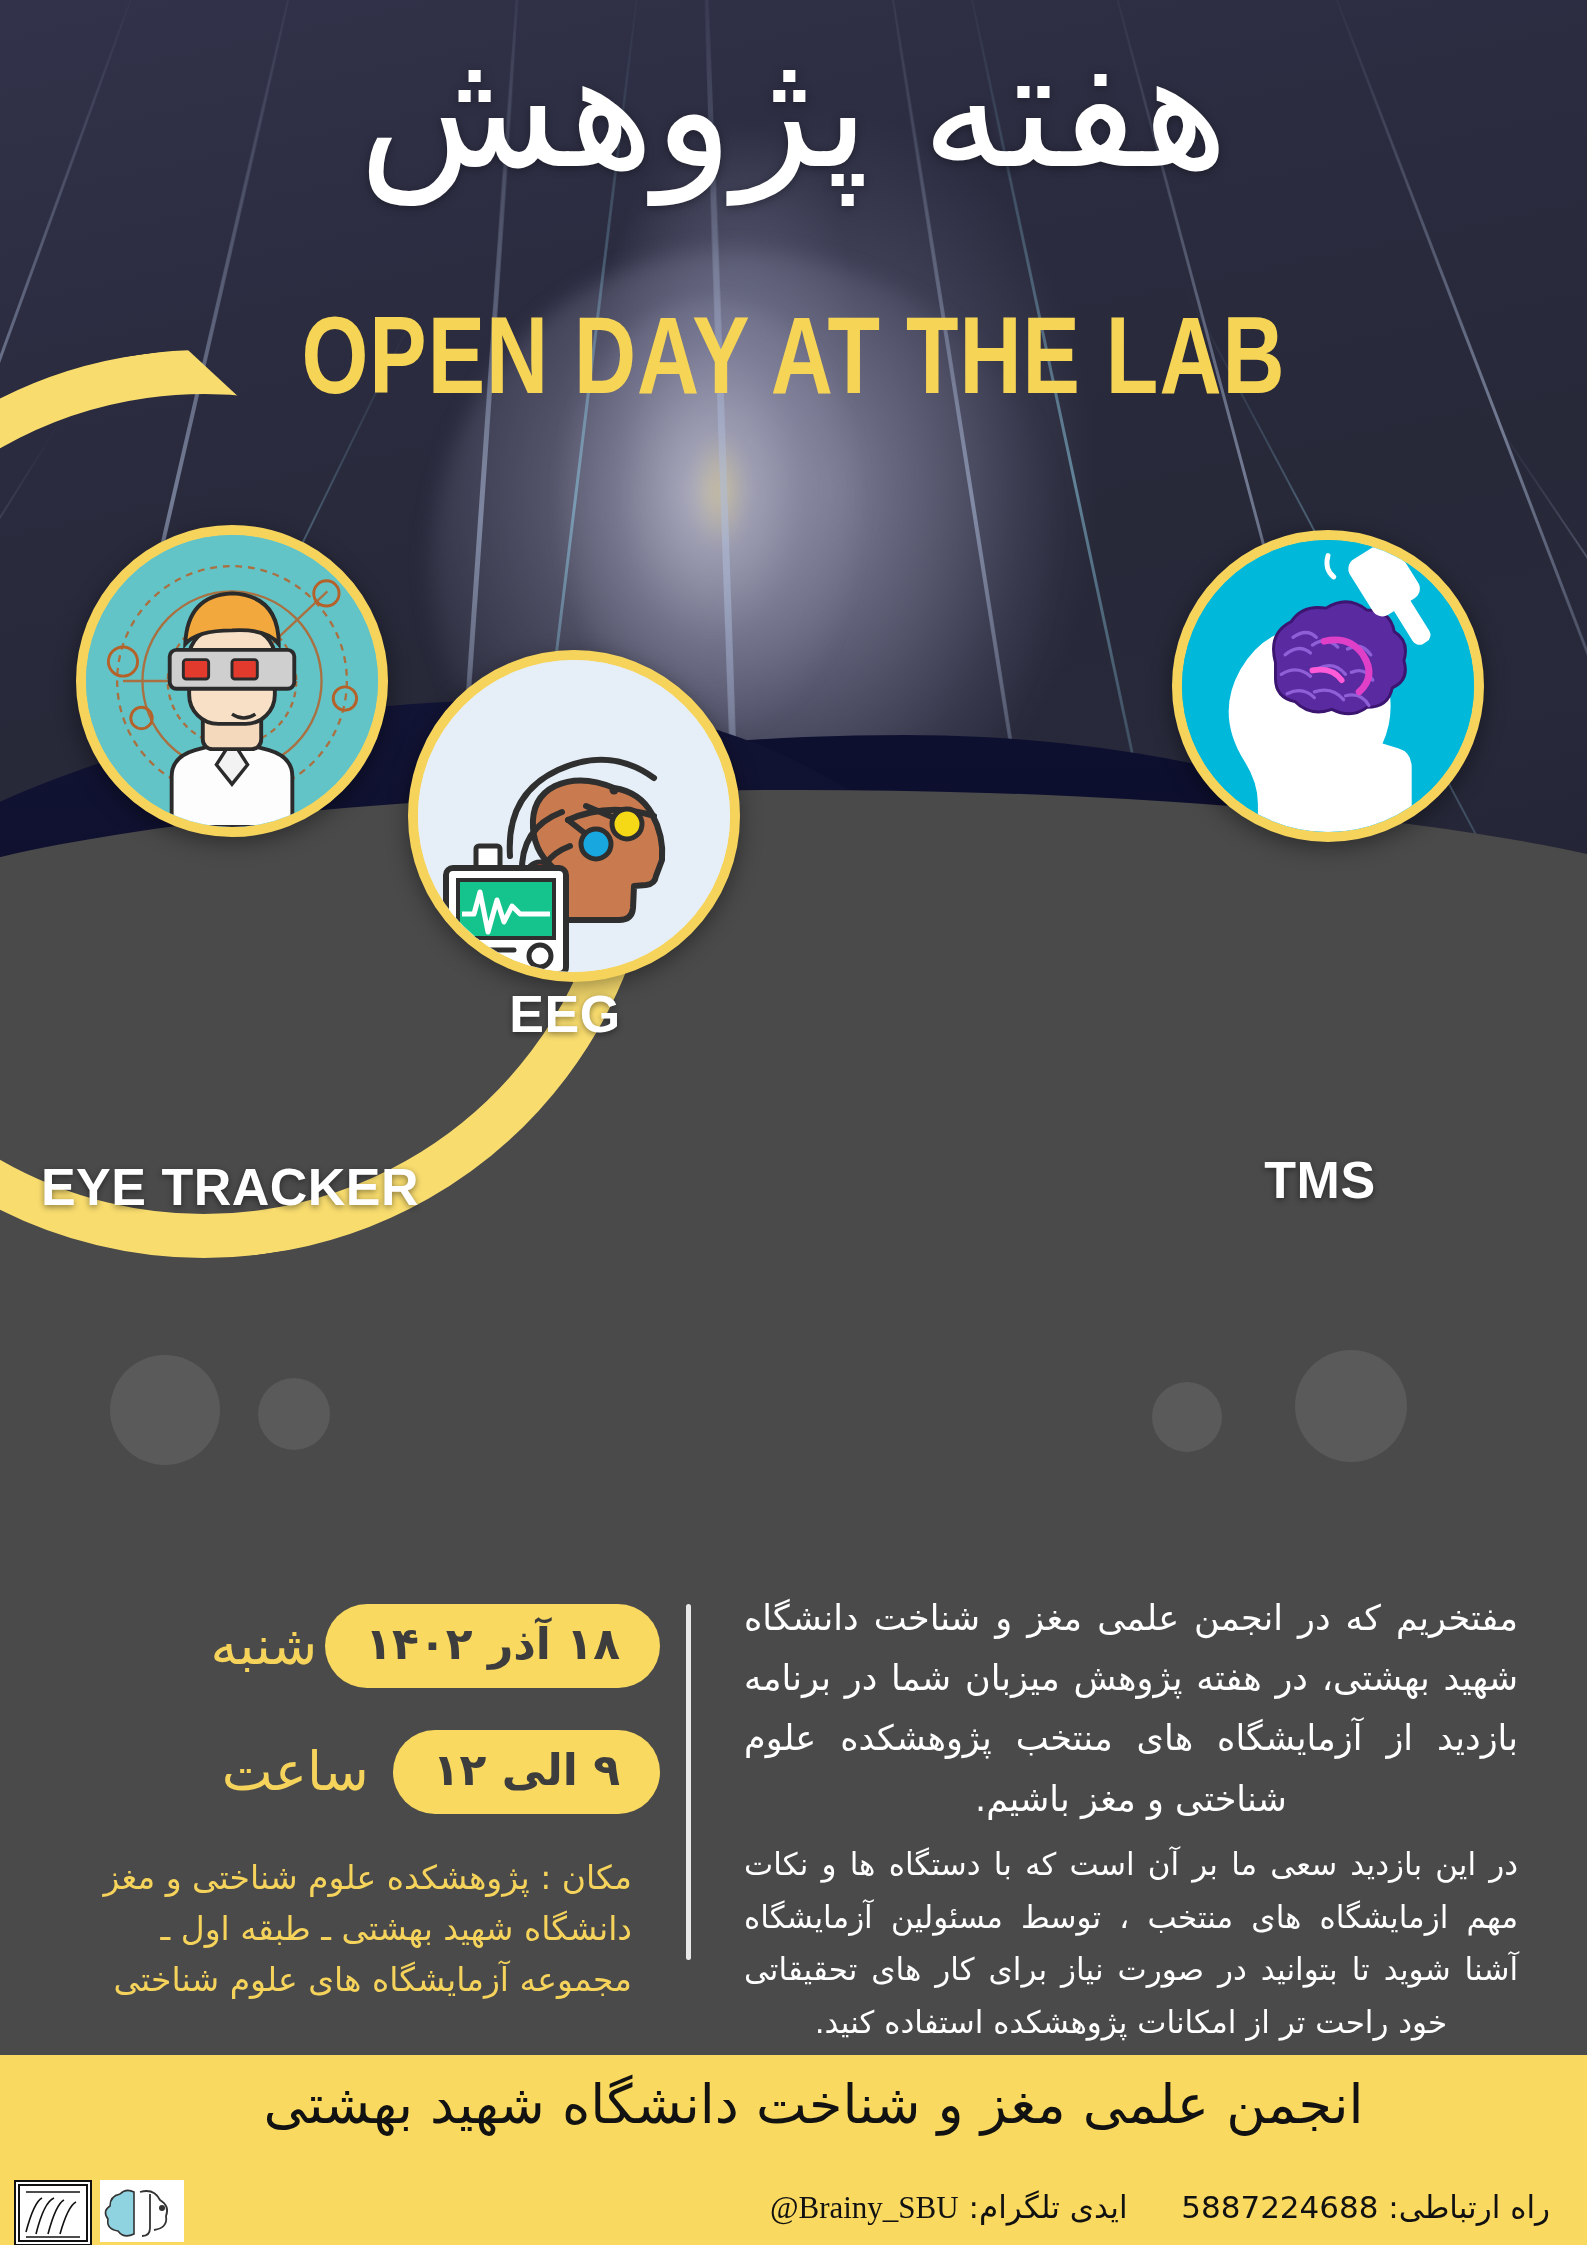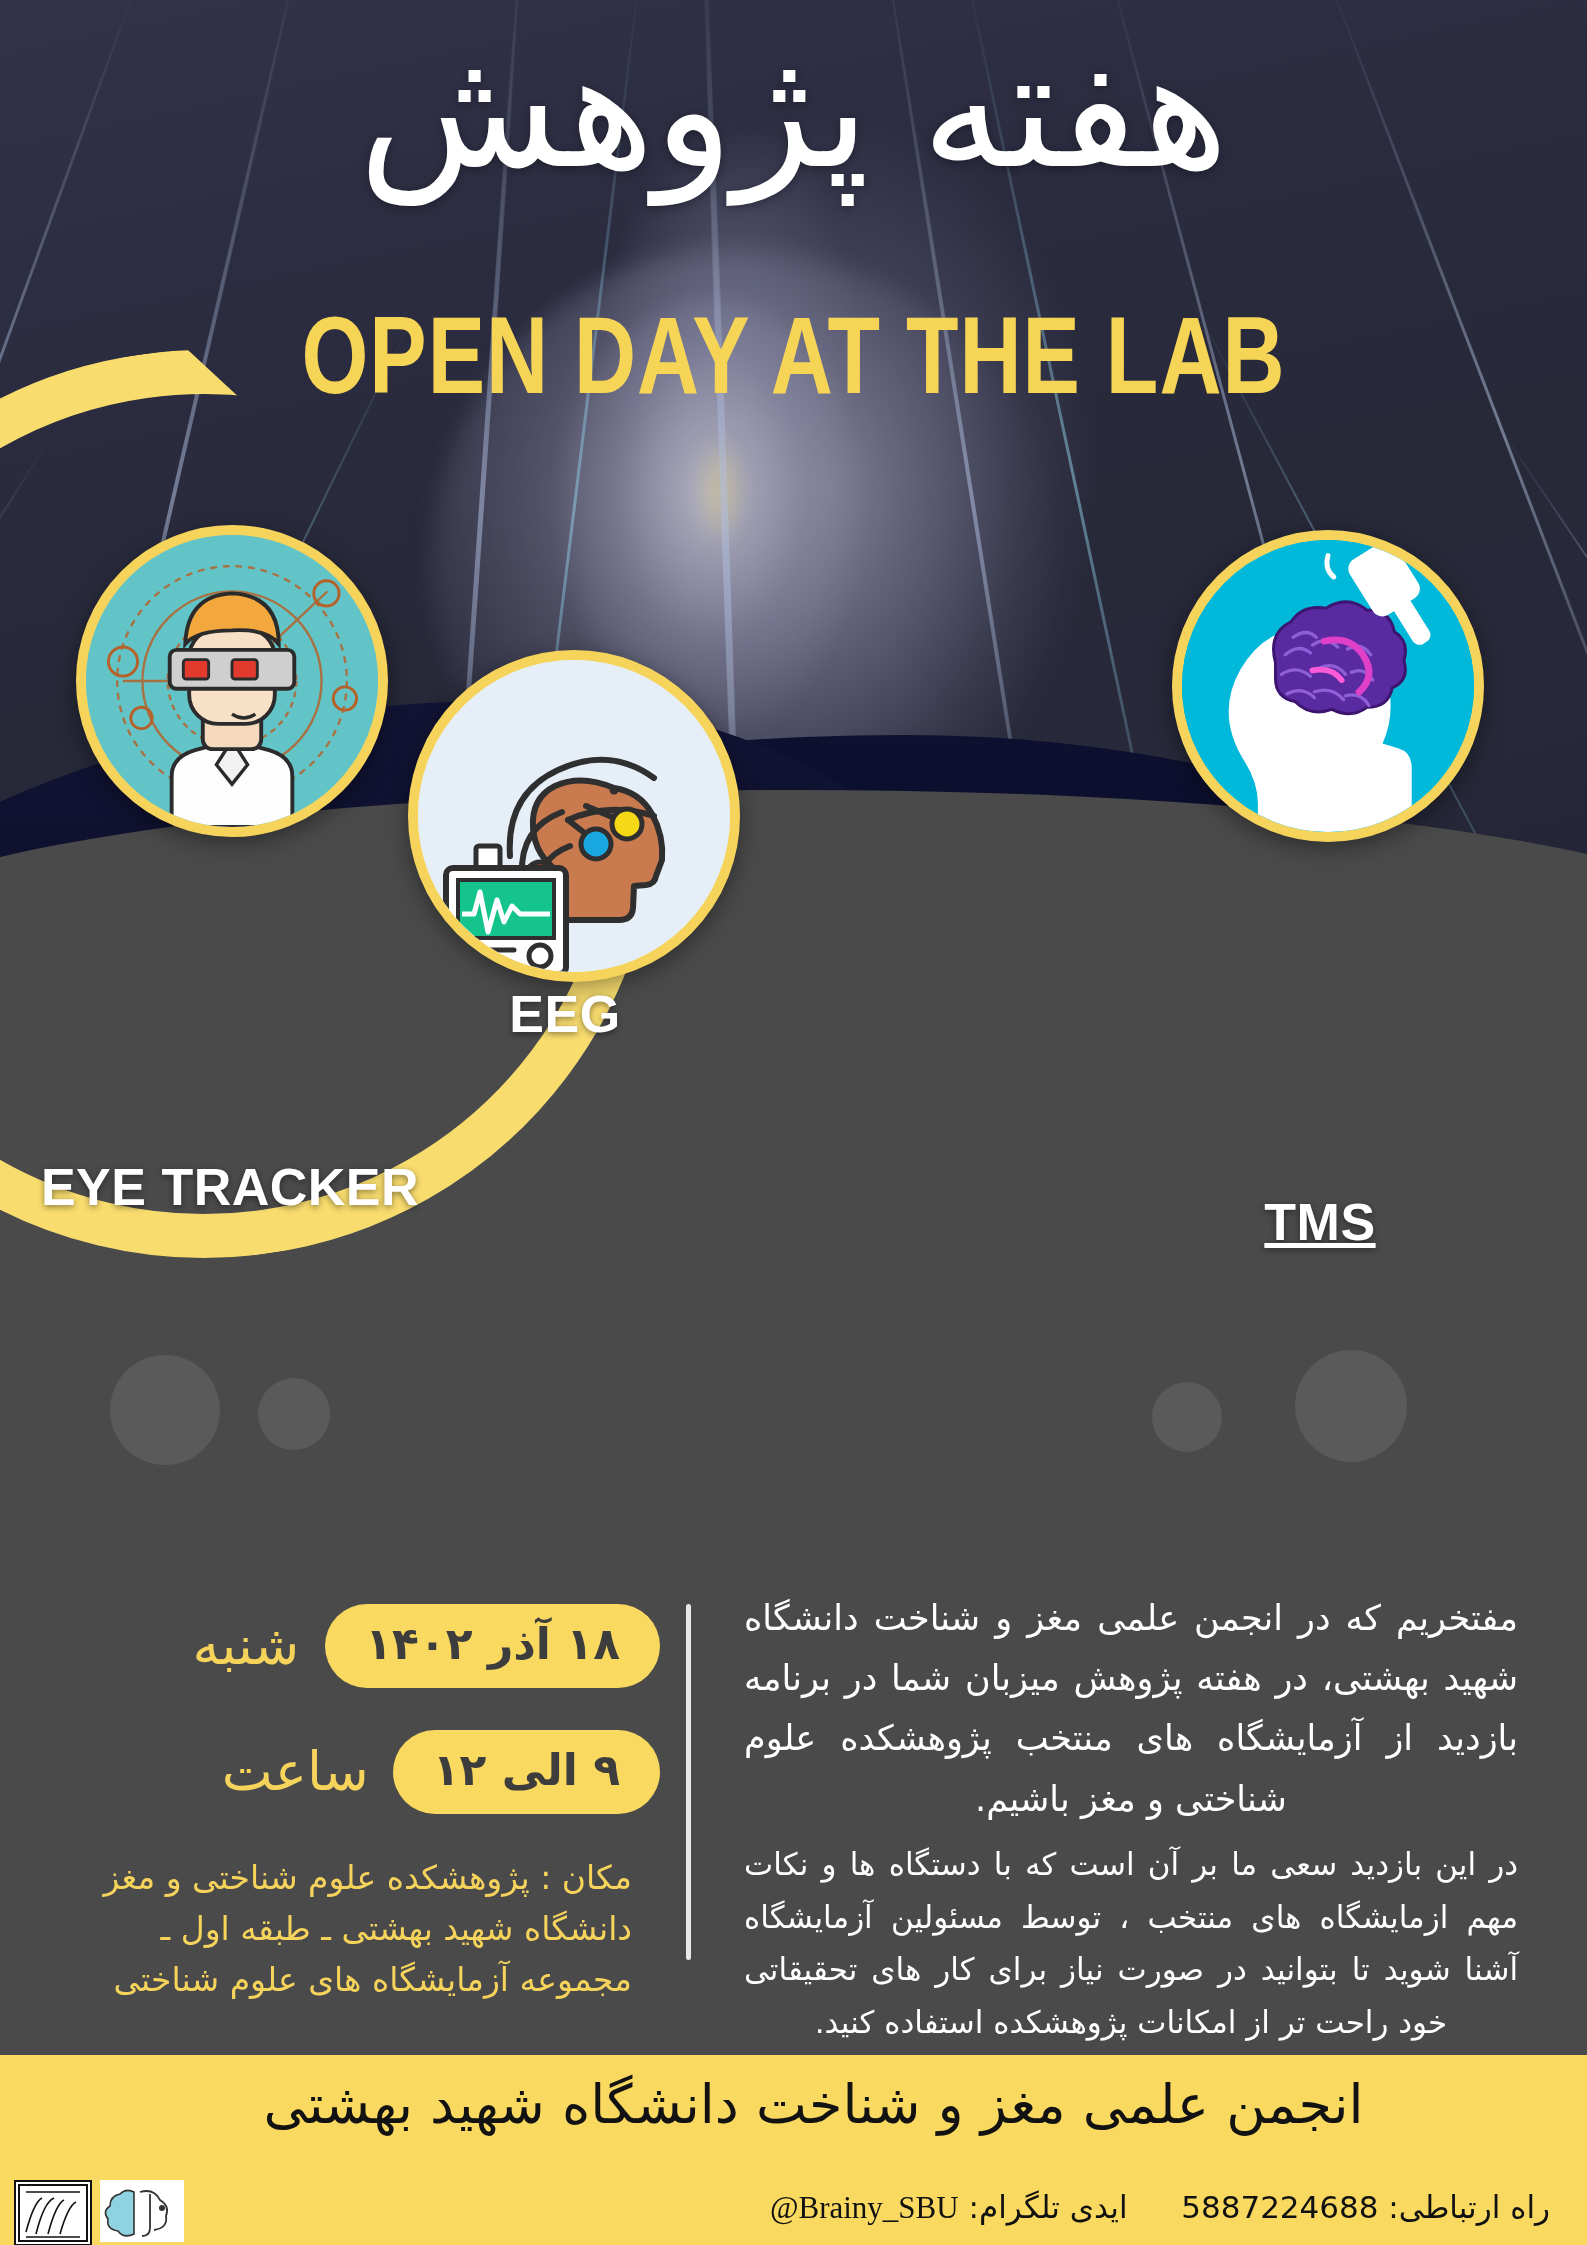--- a/index.html
+++ b/index.html
@@ -228,27 +228,27 @@
         <path d="M50 56 q20 -4 30 10" fill="none" stroke="#ff5ad8" stroke-width="6" stroke-linecap="round"></path>
       </g>
 
       <g transform="rotate(-32 214 50)">
         <rect x="188" y="6" width="52" height="64" rx="10" fill="#ffffff" stroke="#ffffff" stroke-width="3"></rect>
         <rect x="205" y="62" width="20" height="54" rx="8" fill="#ffffff"></rect>
       </g>
       <path d="M150 16 q-4 14 6 22" stroke="#ffffff" stroke-width="5" fill="none" stroke-linecap="round"></path>
     </svg>
   </div>
-  <div class="bub-label" style="left:1160px;top:1192px;width:320px;font-size:52px;text-decoration:underline;">TMS</div>
+  <div class="bub-label" style="left:1160px;top:1150px;width:320px;font-size:52px;">TMS</div>
 
   <div class="vdiv"></div>
 
   <div class="dt-row" style="left:80px;top:1604px;width:580px;justify-content:flex-start;">
     <span class="pill">۱۸ آذر ۱۴۰۲</span>
-    <span class="dt-key" style="margin-right:26px;">شنبه</span>
+    <span class="dt-key" style="margin-right:8px;">شنبه</span>
   </div>
 
   <div class="dt-row" style="left:80px;top:1730px;width:580px;justify-content:flex-start;">
     <span class="pill">۹ الی ۱۲</span>
     <span class="dt-key" style="margin-right:24px;">ساعت</span>
   </div>
 
   <div class="loc" style="left:72px;top:1852px;">مکان : پژوهشکده علوم شناختی و مغز دانشگاه شهید بهشتی ـ طبقه اول ـ مجموعه آزمایشگاه های علوم شناختی</div>
 
   <div class="para p2" style="left:744px;top:1838px;width:774px;">در این بازدید سعی ما بر آن است که با دستگاه ها و نکات مهم ازمایشگاه های منتخب ، توسط مسئولین آزمایشگاه آشنا شوید تا بتوانید در صورت نیاز برای کار های تحقیقاتی خود راحت تر از امکانات پژوهشکده استفاده کنید.</div>

